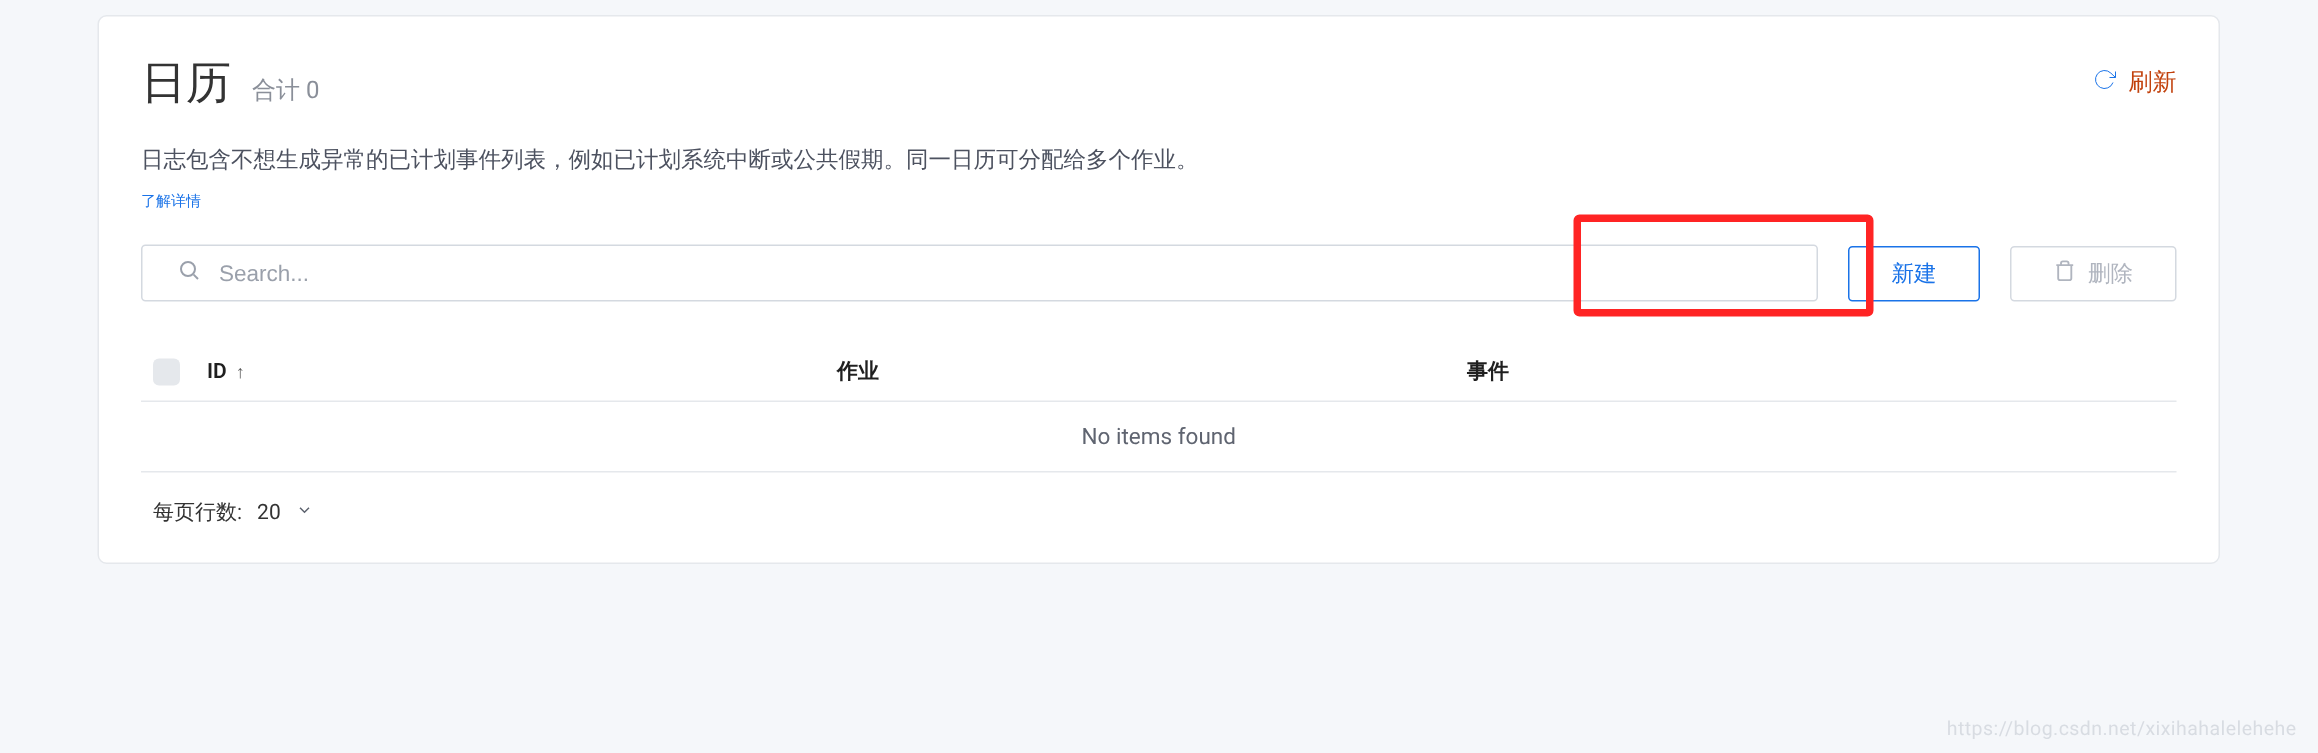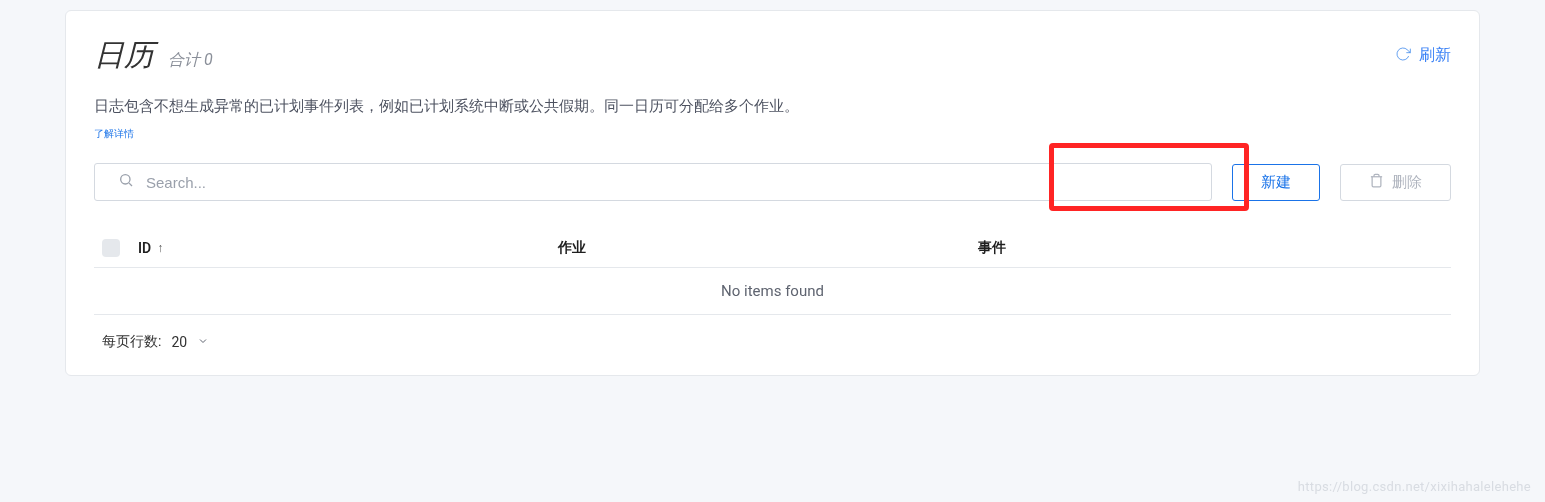--- a/index.html
+++ b/index.html
@@ -22,36 +22,35 @@
     .header-row {
       display: flex;
       justify-content: space-between;
       align-items: center;
       margin-bottom: 18px;
     }
     .title-group {
       display: flex;
       align-items: baseline;
       gap: 14px;
-      font-style: italic;
     }
     .title {
       font-size: 30px;
       font-weight: 400;
       color: #333;
     }
     .subtitle {
       font-size: 16px;
       color: #8a8f99;
     }
     .refresh-btn {
       display: flex;
       align-items: center;
       gap: 8px;
-      color: #3b82f6;
+      color: #c2410c;
       font-size: 16px;
       cursor: pointer;
       background: none;
       border: none;
       font-family: Liberation Serif, serif;
     }
     .refresh-icon svg { width: 16px; height: 16px; stroke: #1a73e8; fill: none; }
     .description {
       font-size: 15px;
       color: #4d5260;

